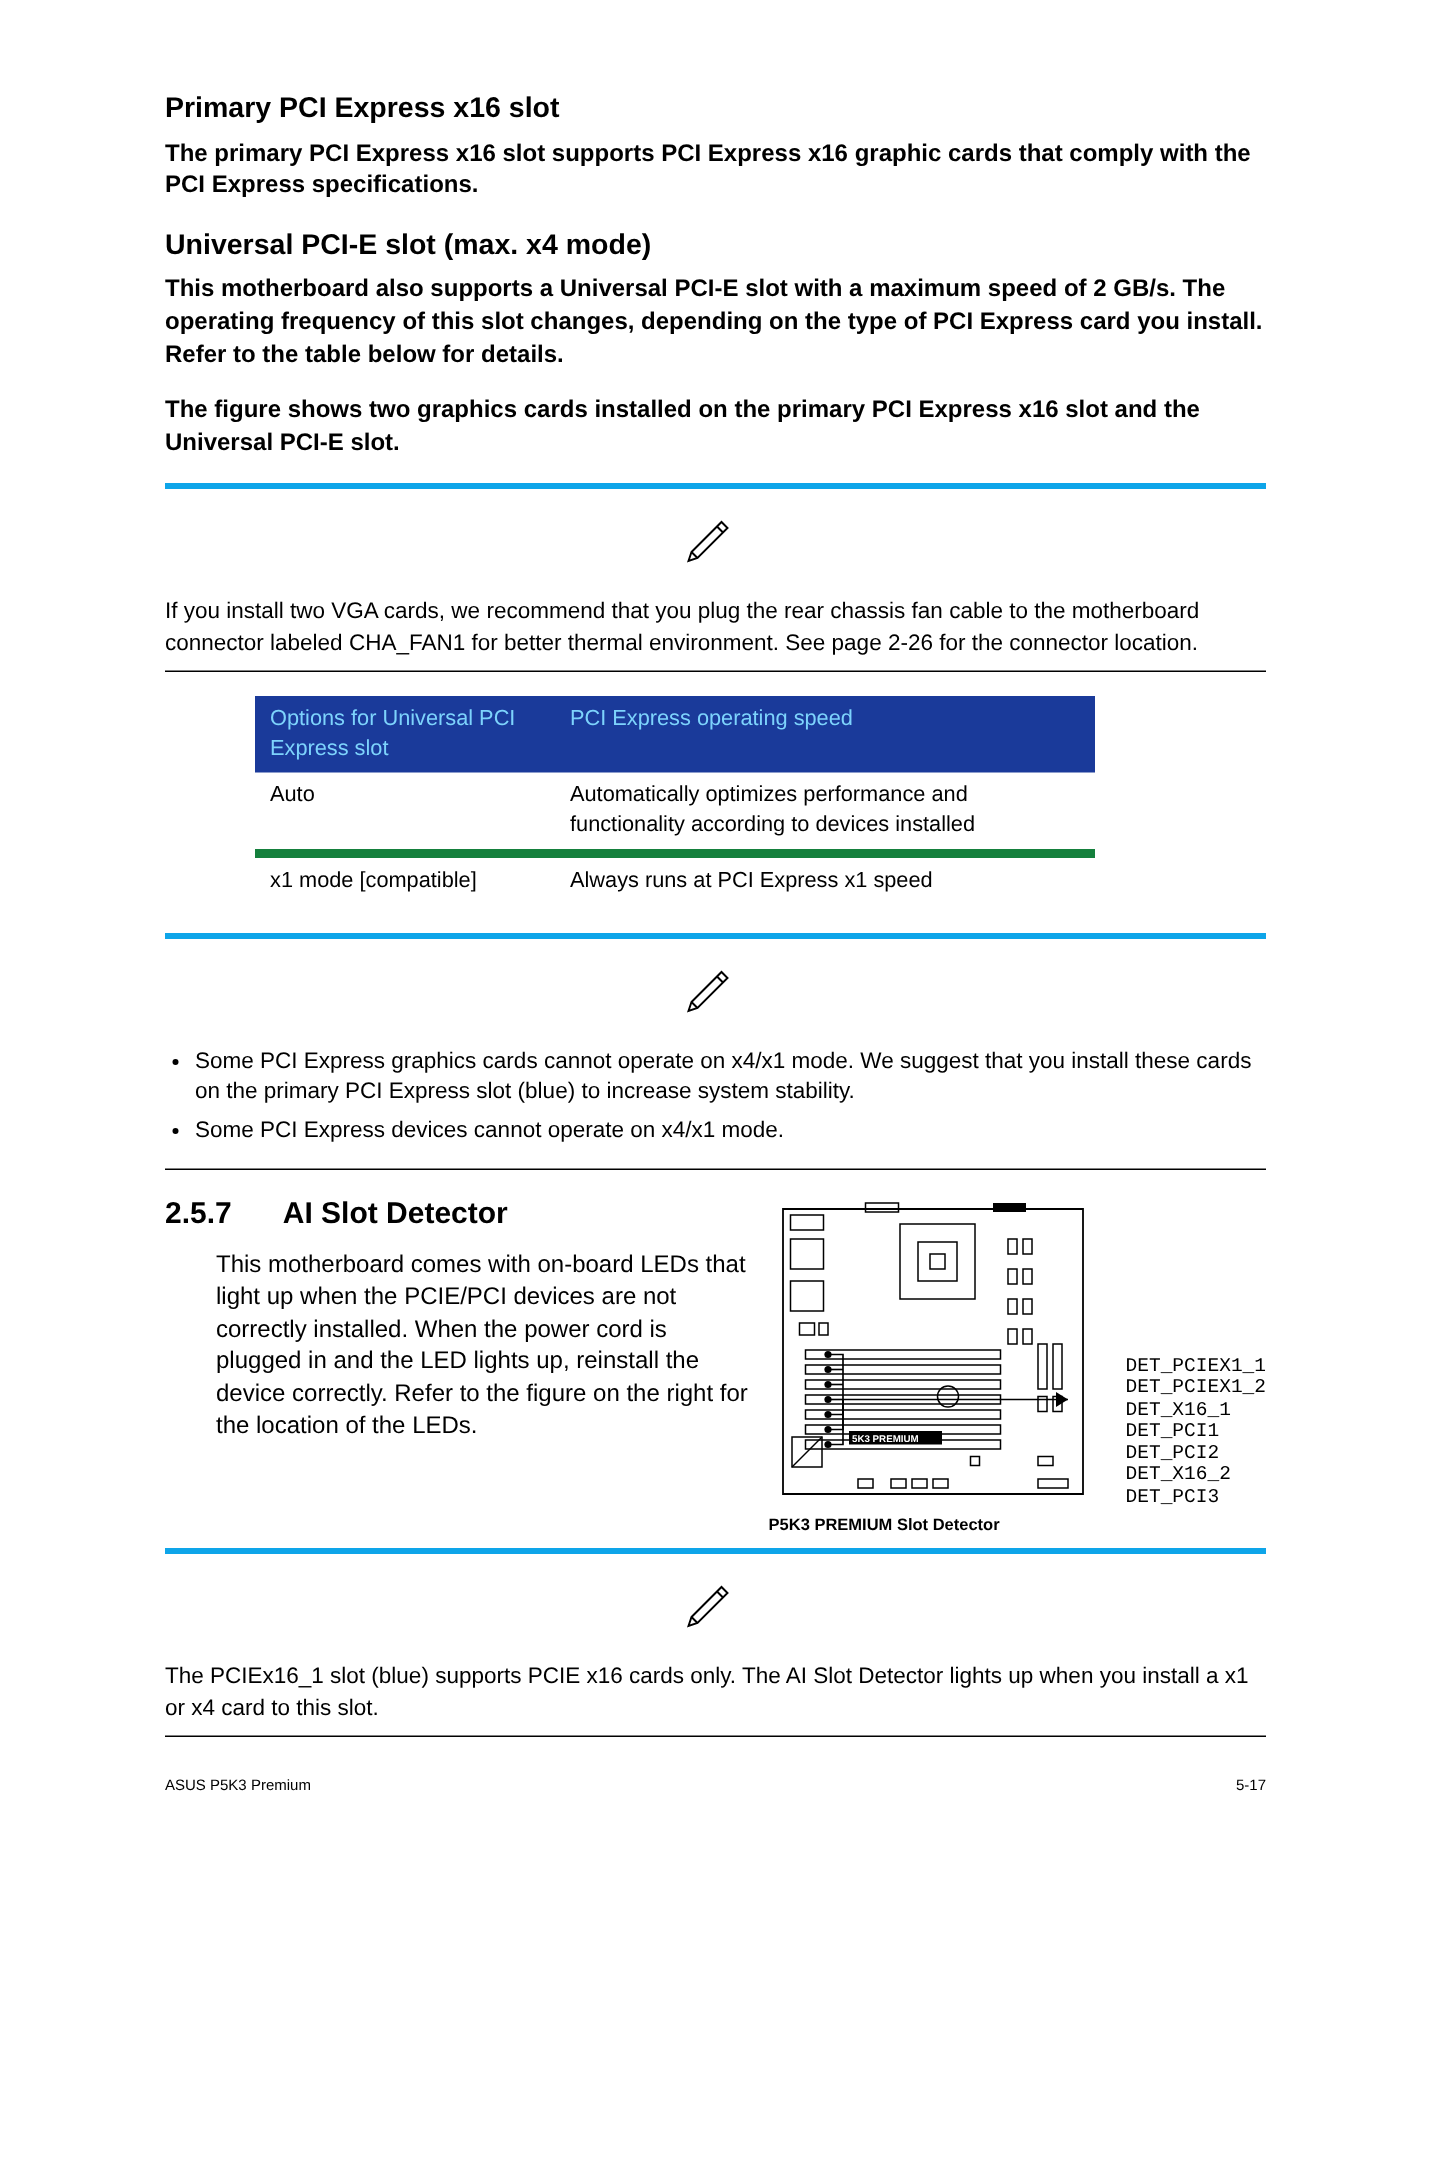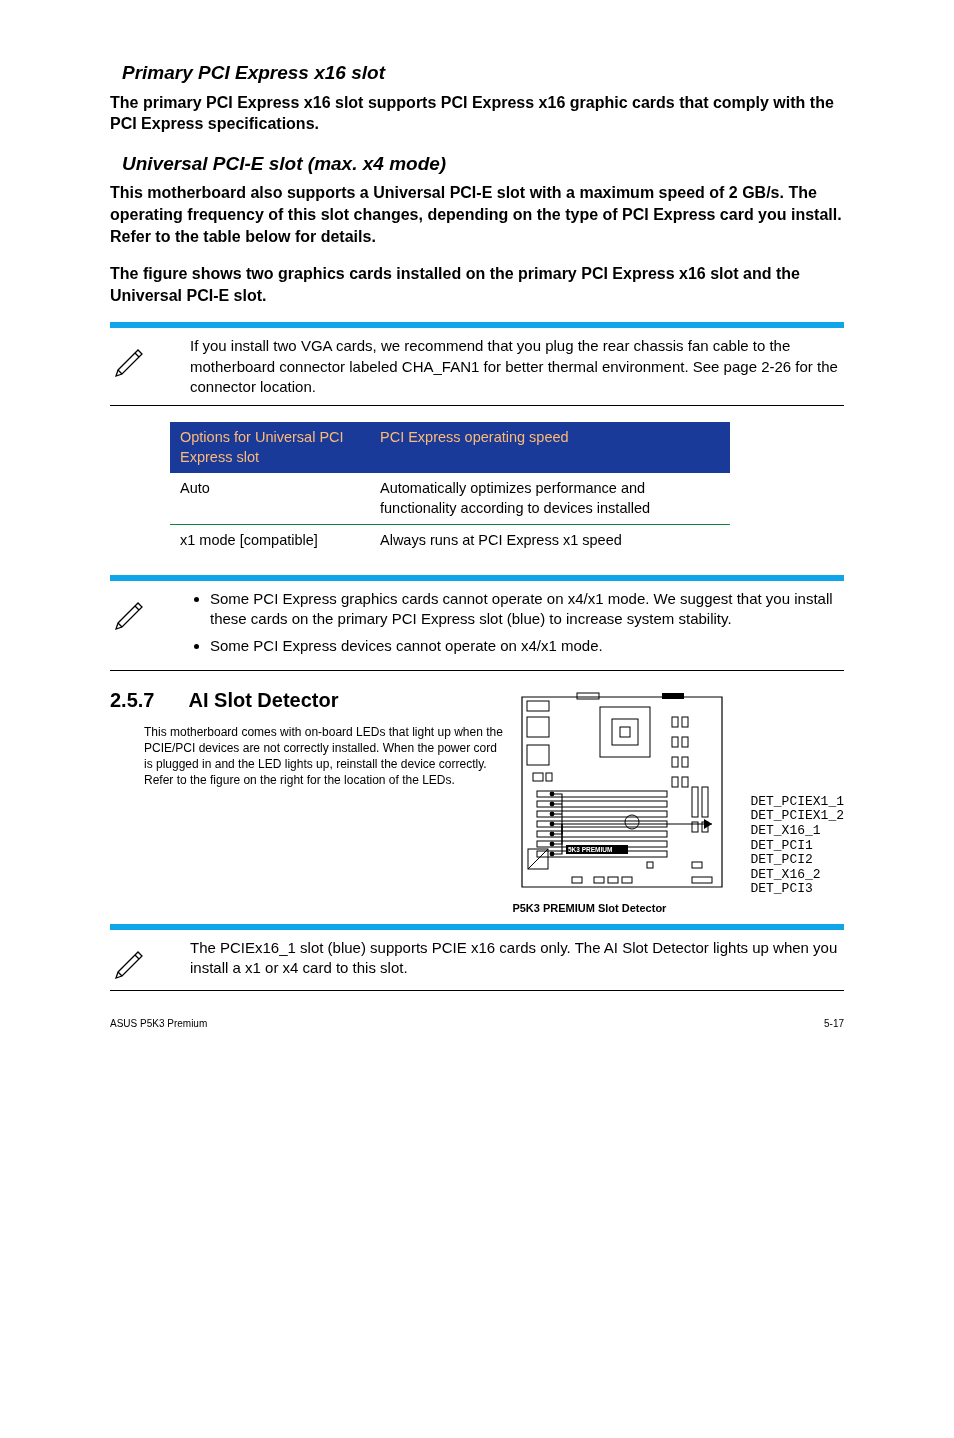--- a/index.html
+++ b/index.html
@@ -9,35 +9,35 @@
     background: #fff;
     width: 954px;
     margin: 0;
     padding: 60px 110px 40px 110px;
     font-size: 16px;
     line-height: 1.35;
   }
   h2.section {
     font-size: 19px;
     font-weight: bold;
-    margin: 0 0 6px 12px;
-    font-style: italic;
+    margin: 0 0 6px 0;
   }
   p.body {
     margin: 0 0 16px 0;
     font-weight: bold;
   }
   
   .note {
     display: flex;
-    gap: 36px;
-    border-top: 6px solid #0ea5e9;
+    gap: 20px;
+    border-top: 4px solid #0ea5e9;
     border-bottom: 1px solid #000;
     padding: 8px 4px 8px 0;
     margin: 0 0 16px 0;
+    flex-direction: column;
   }
   .note .icon {
     flex: 0 0 44px;
     display: flex;
     align-items: flex-start;
     justify-content: center;
     padding-top: 4px;
   }
   .note .icon svg { width: 40px; height: 40px; }
   .note .text { flex: 1; font-size: 15px; }
@@ -45,49 +45,49 @@
   .note li { margin-bottom: 6px; }
   
   table.opttable {
     width: 560px;
     margin: 0 auto 18px 60px;
     border-collapse: collapse;
     font-size: 14.5px;
   }
   table.opttable th {
     background: #1a3a9a;
-    color: #fdba74;
+    color: #7dd3fc;
     text-align: left;
     font-weight: normal;
     padding: 6px 10px;
     vertical-align: top;
   }
   table.opttable td {
     padding: 6px 10px;
-    border-bottom: 1px solid #15803d;
+    border-bottom: 6px solid #15803d;
     vertical-align: top;
   }
   table.opttable td:first-child { width: 200px; }
   
   .ai-row {
     display: flex;
     gap: 8px;
     margin-bottom: 8px;
   }
   .ai-left { flex: 1 1 310px; }
   .ai-right { flex: 0 0 auto; }
   .ai-title {
     display: flex;
     gap: 34px;
     font-size: 20px;
     font-weight: bold;
     margin-bottom: 10px;
     align-items: baseline;
   }
-  .ai-body { padding-left: 34px; font-size: 12px; }
+  .ai-body { padding-left: 34px; font-size: 16px; }
   figcaption.caption {
     font-size: 11px;
     font-weight: bold;
     margin-top: 4px;
   }
   .board-svg { display:block; }
   .det-labels {
     font-family: "Courier New", monospace;
     font-size: 13px;
     line-height: 1.12;

